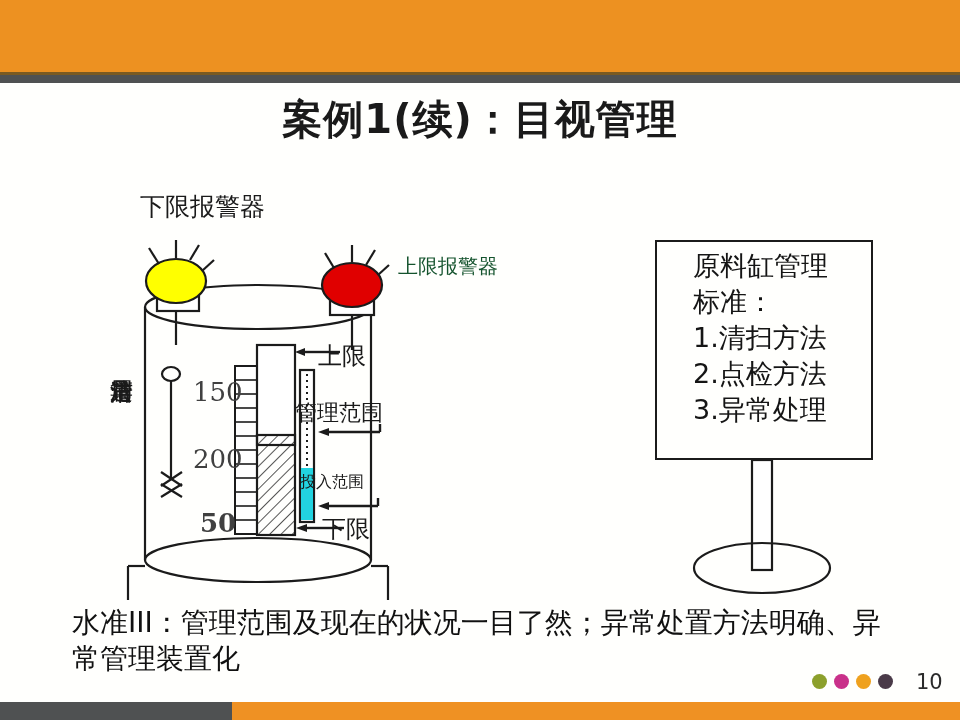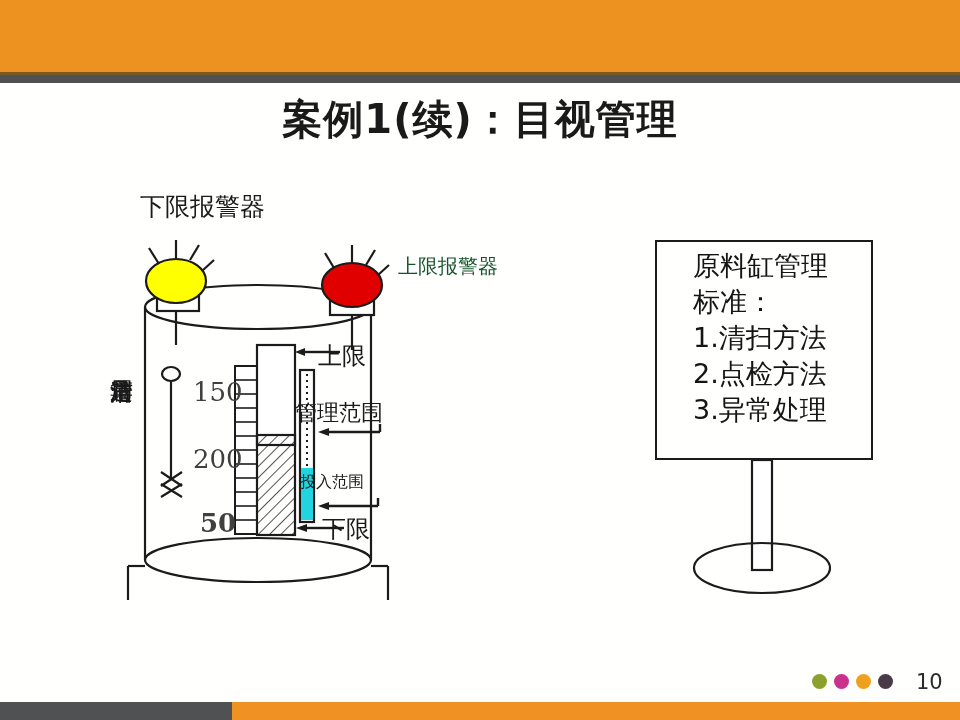--- a/index.html
+++ b/index.html
@@ -213,20 +213,21 @@
   <div class="num num-50">50</div>
 
   <div class="signbox">
     <div class="signtext cjk">原料缸管理
 标准：
 1.清扫方法
 2.点检方法
 3.异常处理</div>
   </div>
 
+  <div class="caption cjk">水准III：管理范围及现在的状况一目了然；异常处置方法明确、异常管理装置化</div>
 
   <div class="dots">
     <span class="dot d0" style="background: rgb(140, 160, 44);"></span>
     <span class="dot d1" style="background: rgb(201, 49, 138);"></span>
     <span class="dot d2" style="background: rgb(239, 161, 30);"></span>
     <span class="dot d3" style="background: rgb(74, 58, 72);"></span>
   </div>
   <div class="pagenum">10</div>
 
   <div class="botbar-gray"></div>

